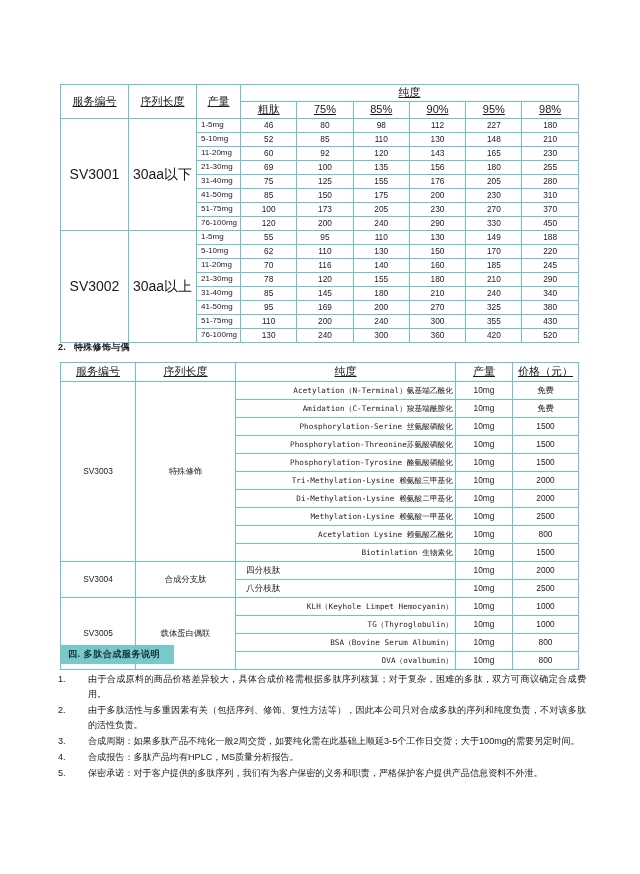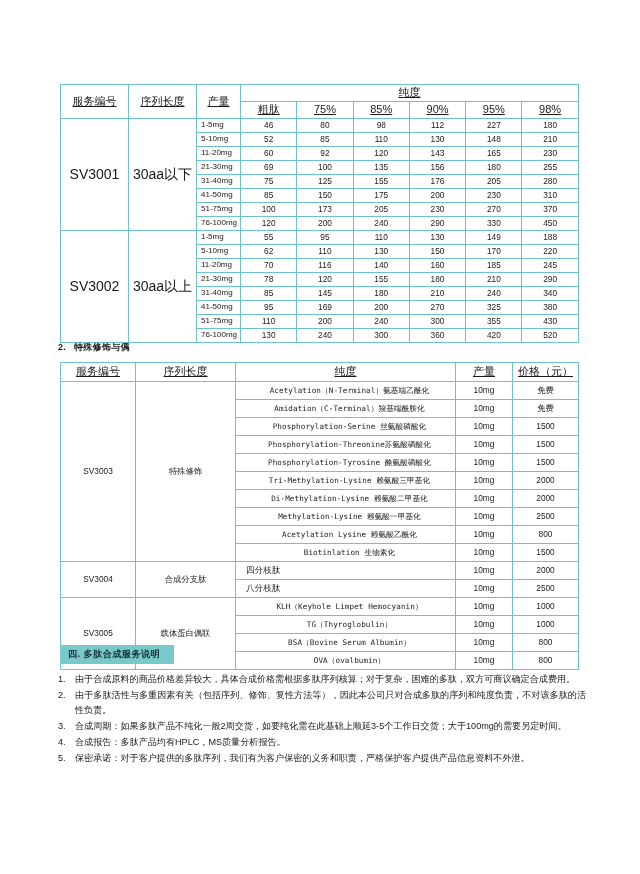--- a/index.html
+++ b/index.html
@@ -51,21 +51,21 @@
   #section-2-label .num { display: inline-block; width: 16px; }
 
   
   #table-mods { left: 60px; top: 362px; width: 518px; }
   #table-mods .m-sn   { width: 75px; }
   #table-mods .m-len  { width: 100px; }
   #table-mods .m-name { width: 220px; }
   #table-mods .m-yld  { width: 57px; }
   #table-mods .m-prc  { width: 66px; }
   #table-mods td.mod-name {
-    text-align: center; padding-left: 10px;
+    text-align: right; padding-left: 10px;
     font-family: "DejaVu Sans Mono", "Liberation Mono", monospace;
     font-size: 7.6px; letter-spacing: .1px;
   }
   #table-mods td { height: 18px; }
   #table-mods th { height: 19px; }
   #table-mods td.cn-name {
     text-align: left; padding-left: 10px;
     font-family: "Liberation Sans", sans-serif; font-size: 8.6px;
   }
 
@@ -79,21 +79,21 @@
   }
 
   
   #notes { position: absolute; left: 58px; top: 672px; width: 528px; }
   .note {
     display: flex; align-items: flex-start;
     font-size: 9.1px; line-height: 1.65; color: #1a1a1a;
     margin-bottom: 1px;
   }
   .note .n-num { width: 17px; flex: 0 0 17px; text-align: left; }
-  .note .n-txt { flex: 1; text-align: justify; }
+  .note .n-txt { flex: 1; text-align: justify; margin-left: 13px; }
 </style>
 </head>
 <body>
 
 <div class="page">
 
   <table class="grid" id="table-purity">
     <colgroup>
       <col class="c-sn">
         <col class="c-len">

